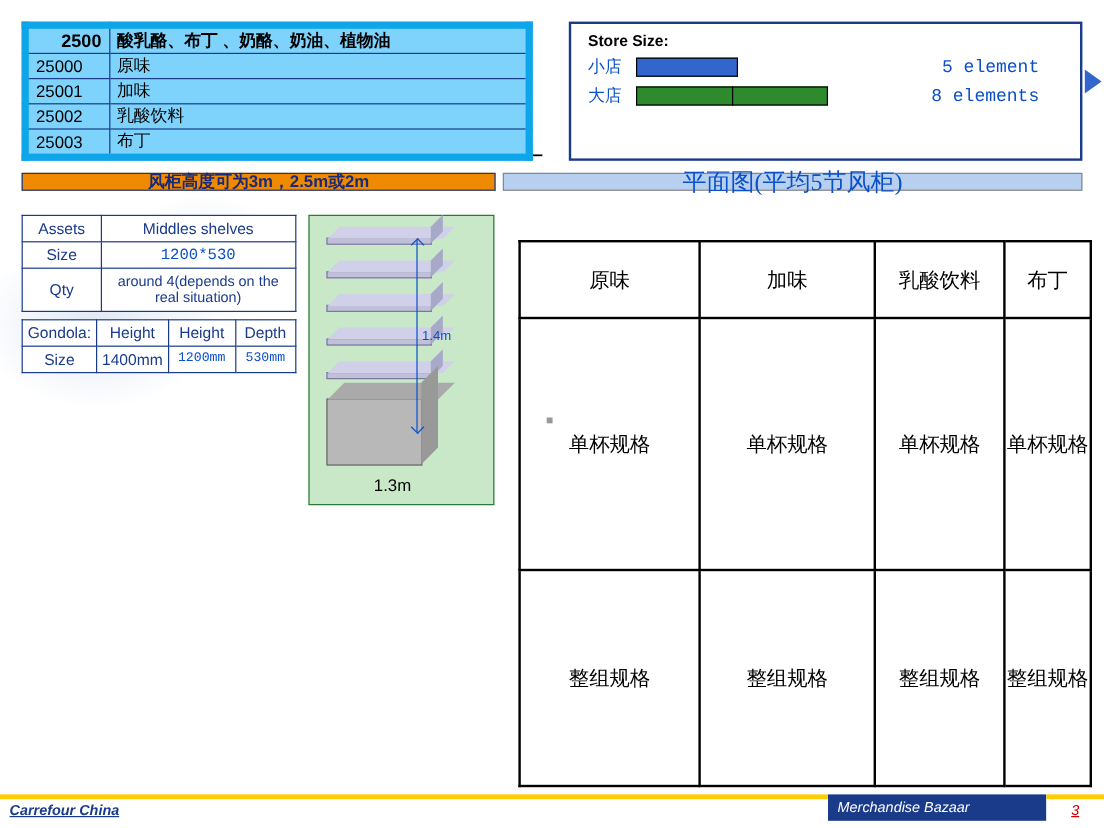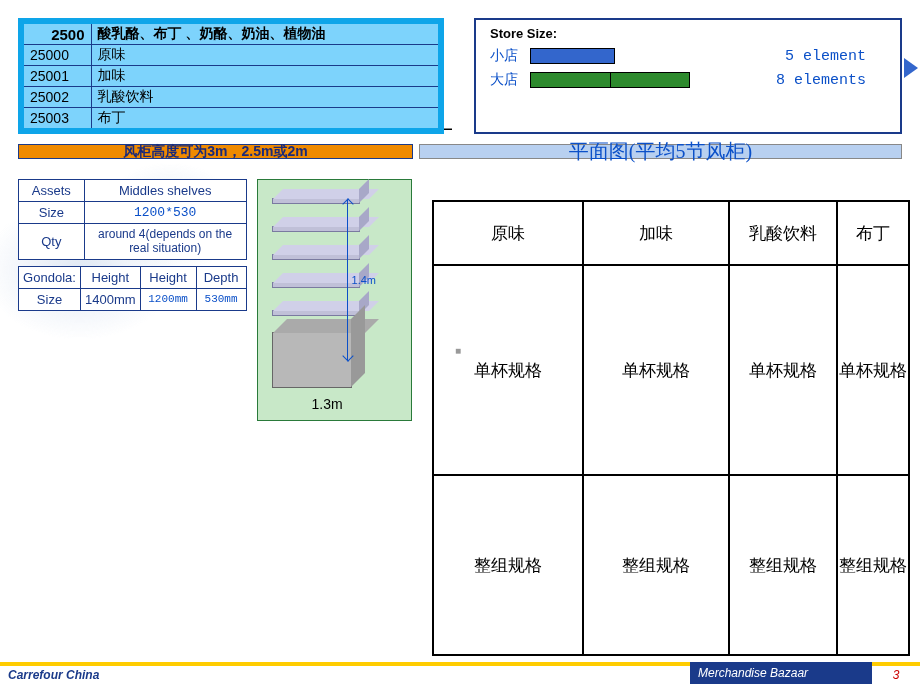--- a/index.html
+++ b/index.html
@@ -53,21 +53,21 @@
 .plan-grid td { border: 2px solid #000; text-align: center; vertical-align: middle; }
 .plan-grid .r1 td { height: 64px; }
 .plan-grid .r2 td { height: 210px; }
 .plan-grid .r3 td { height: 180px; }
 .plan-grid .c1 { width: 150px; }
 .plan-grid .c2 { width: 146px; }
 .plan-grid .c3 { width: 108px; }
 .plan-grid .c4 { width: 72px; }
 .footer { position: absolute; bottom: 6px; left: 0; right: 0; display: flex; height: 22px; font-size: 12px; }
 .footer .seg { display: flex; align-items: center; padding: 0 8px; }
-.footer .yb { background: #fff; border-top: 4px solid #ffcc00; }
+.footer .yb { background: #fff; border-top: 4px solid #ffcc00; text-decoration: underline; }
 .footer .left { width: 690px; color: #1a3a8a; font-weight: bold; font-style: italic; }
 .footer .mid { flex:1; background: #1a3a8a; color: #fff; font-style: italic; white-space: nowrap; }
 .footer .pg { width: 48px; background: #fff; color: #c00; justify-content: center; font-style: italic; }
 .dash { position:absolute; font-size:22px; color:#000; }
 </style>
 </head>
 <body>
 
 <div class="bg-swirl"></div>
 

